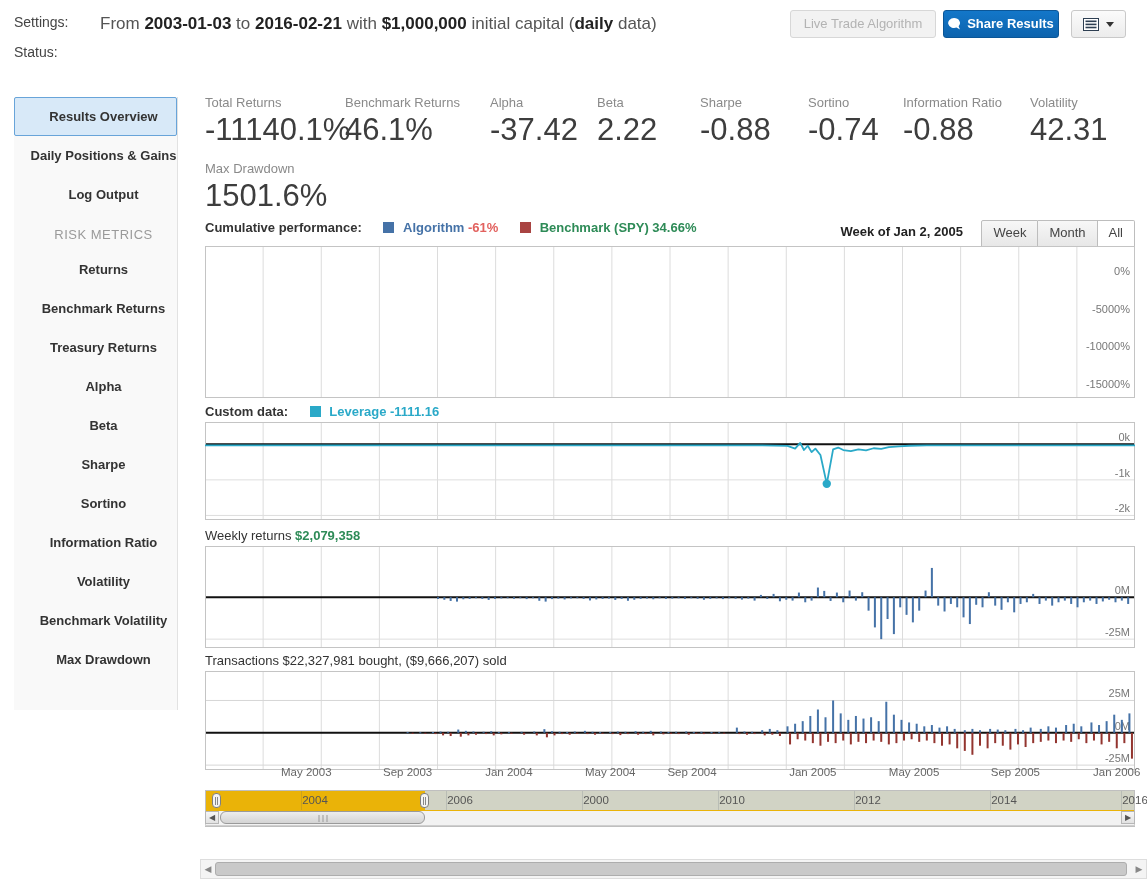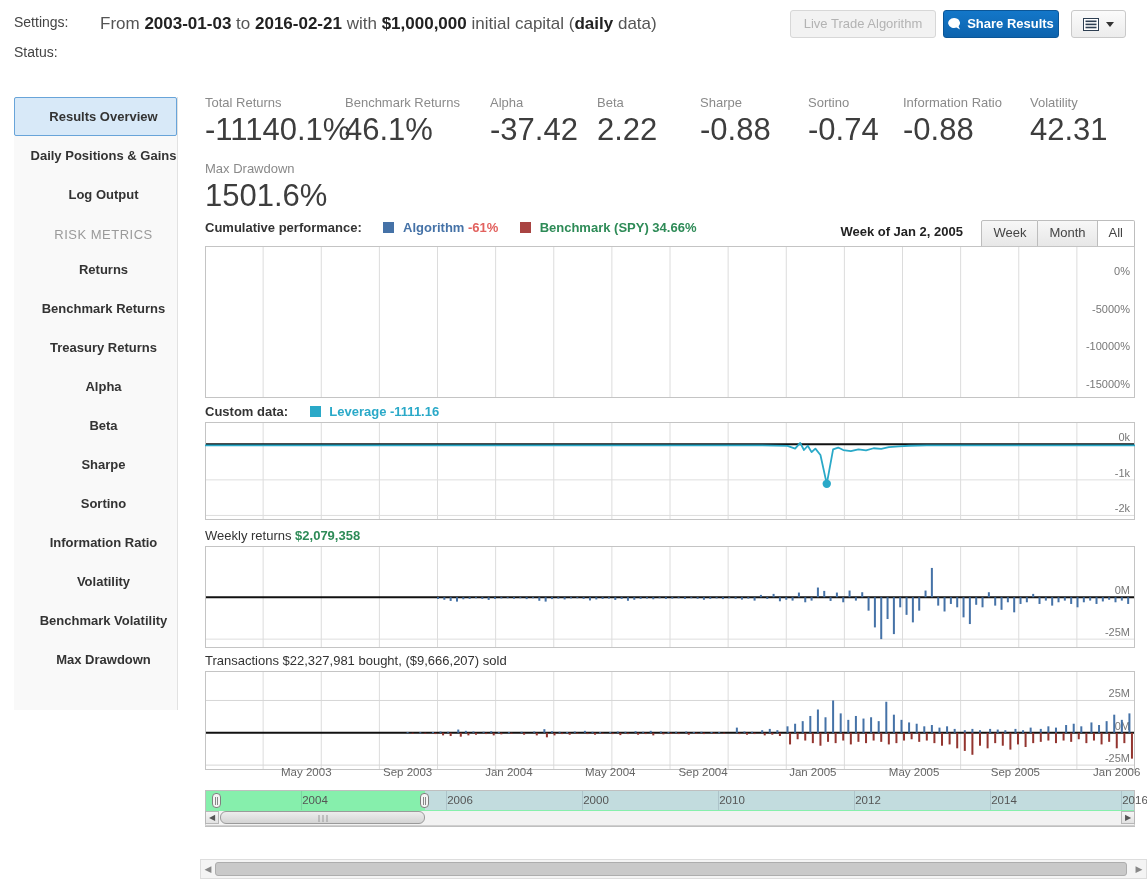--- a/index.html
+++ b/index.html
@@ -54,21 +54,21 @@
   .lev-txt { color:#2aa9c8; font-weight:700; }
   .green-txt { color:#2e8b57; font-weight:700; }
   svg.chart { position:absolute; left:0; }
 
   .xlabels { position:absolute; left:0; top:766px; width:930px; height:14px; font-size:11.5px; color:#666; }
   .xlabels span { position:absolute; top:0; transform:translateX(-50%); white-space:nowrap; }
   .xlabels span.first { transform:none; }
 
   
   .navigator { position:absolute; left:0; top:790px; width:930px; height:37px; border:1px solid #bfbfbf;
-    background:#86efac; }
+    background:#eab308; }
   .nav-mask { position:absolute; top:0; height:19px; background:#ccd8e6; opacity:.85; }
   .nav-tick { position:absolute; top:0; width:1px; height:19px; background:rgba(80,90,110,.18); }
   .nav-year { position:absolute; top:3px; font-size:11.5px; color:#555; transform:translateX(-50%); }
   .nav-handle { position:absolute; top:2px; width:9px; height:15px; background:#f4f4f4; border:1px solid #7f7f7f;
     border-radius:4px; cursor:ew-resize; }
   .nav-handle::before, .nav-handle::after { content:""; position:absolute; top:3px; width:1px; height:8px; background:#888; }
   .nav-handle::before { left:2px; } .nav-handle::after { right:2px; }
 
   .mini-scroll { position:absolute; left:0; top:811px; width:930px; height:15px; background:#f2f2f2;
     border:1px solid #cfcfcf; border-top:none; }
@@ -613,21 +613,21 @@
         <rect x="918.3627450980391" y="61.78666666666667" width="2" height="10.346666666666657" fill="#93352f"></rect>
         <rect x="925.9607843137256" y="61.78666666666667" width="2" height="25.866666666666667" fill="#93352f"></rect>
       </svg>
 
     <div class="xlabels" id="xlabels">
         <span class="first" style="left: 0px; margin-top: 45px;">Jan 2003</span>
         <span style="left: 101.3px;">May 2003</span>
         <span style="left: 202.6px;">Sep 2003</span>
         <span style="left: 303.9px;">Jan 2004</span>
         <span style="left: 405.2px;">May 2004</span>
-        <span style="left: 498px; text-align: right;">Sep 2004</span>
+        <span style="left: 487px; text-align: right;">Sep 2004</span>
         <span style="left: 607.8px;">Jan 2005</span>
         <span style="left: 709.1px;">May 2005</span>
         <span style="left: 810.4px;">Sep 2005</span>
         <span style="left: 911.7px;">Jan 2006</span>
       </div>
 
     <div class="navigator" id="navigator">
         <div class="nav-mask" style="left: 219px; width: 709px;"></div>
         <div class="nav-tick" style="left: 95px;"></div>
         <span class="nav-year" style="left: 109px;">2004</span>

